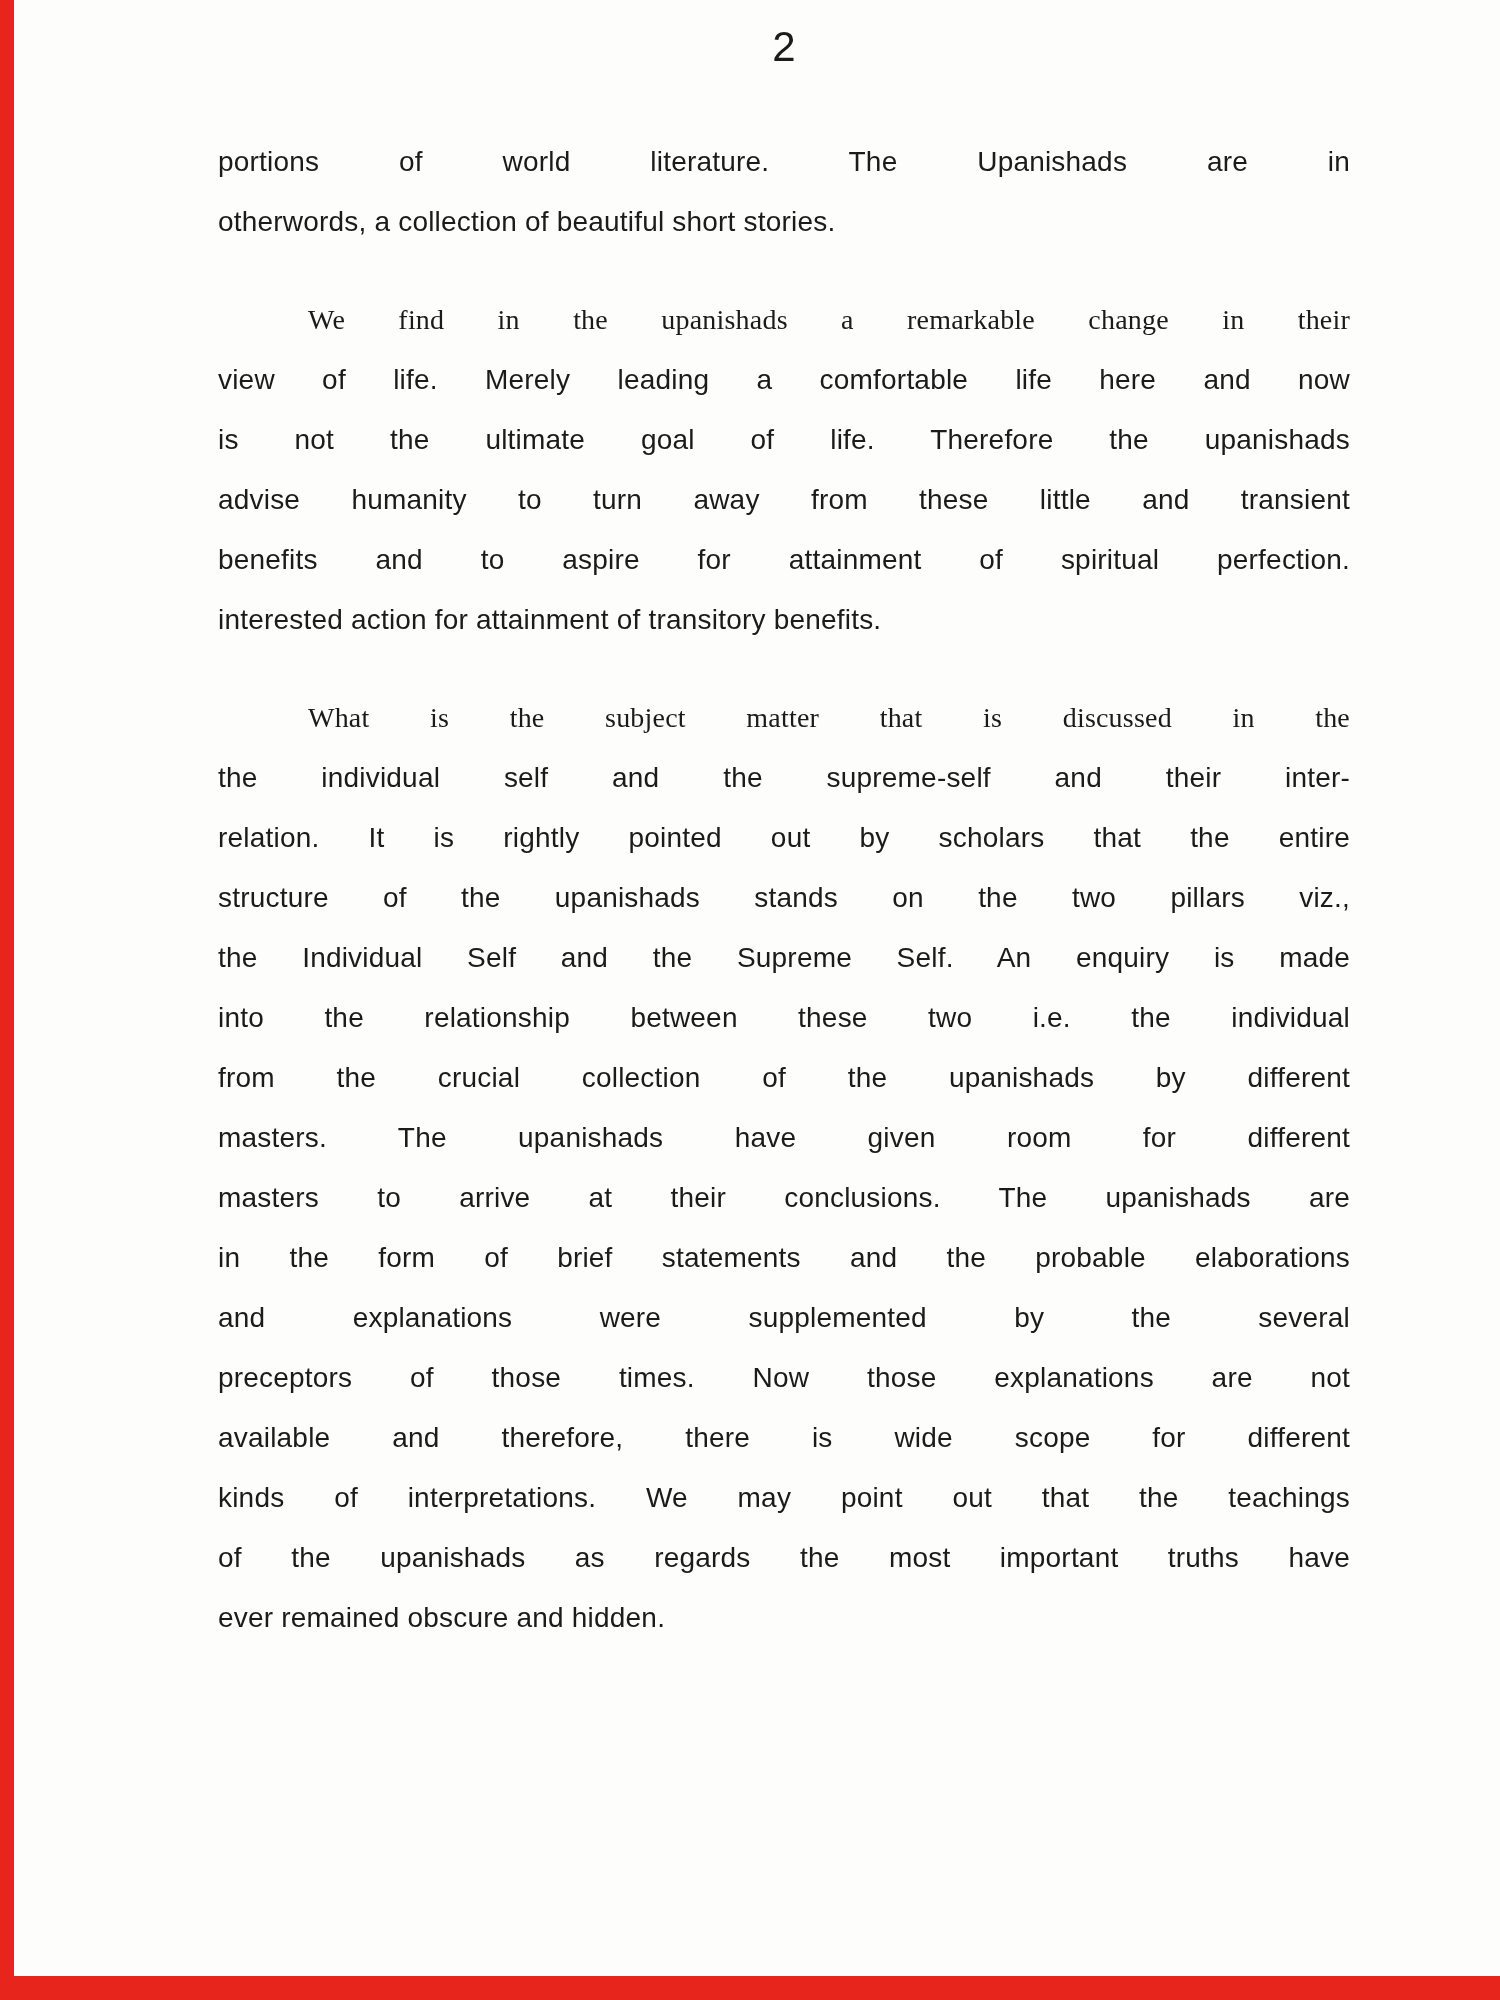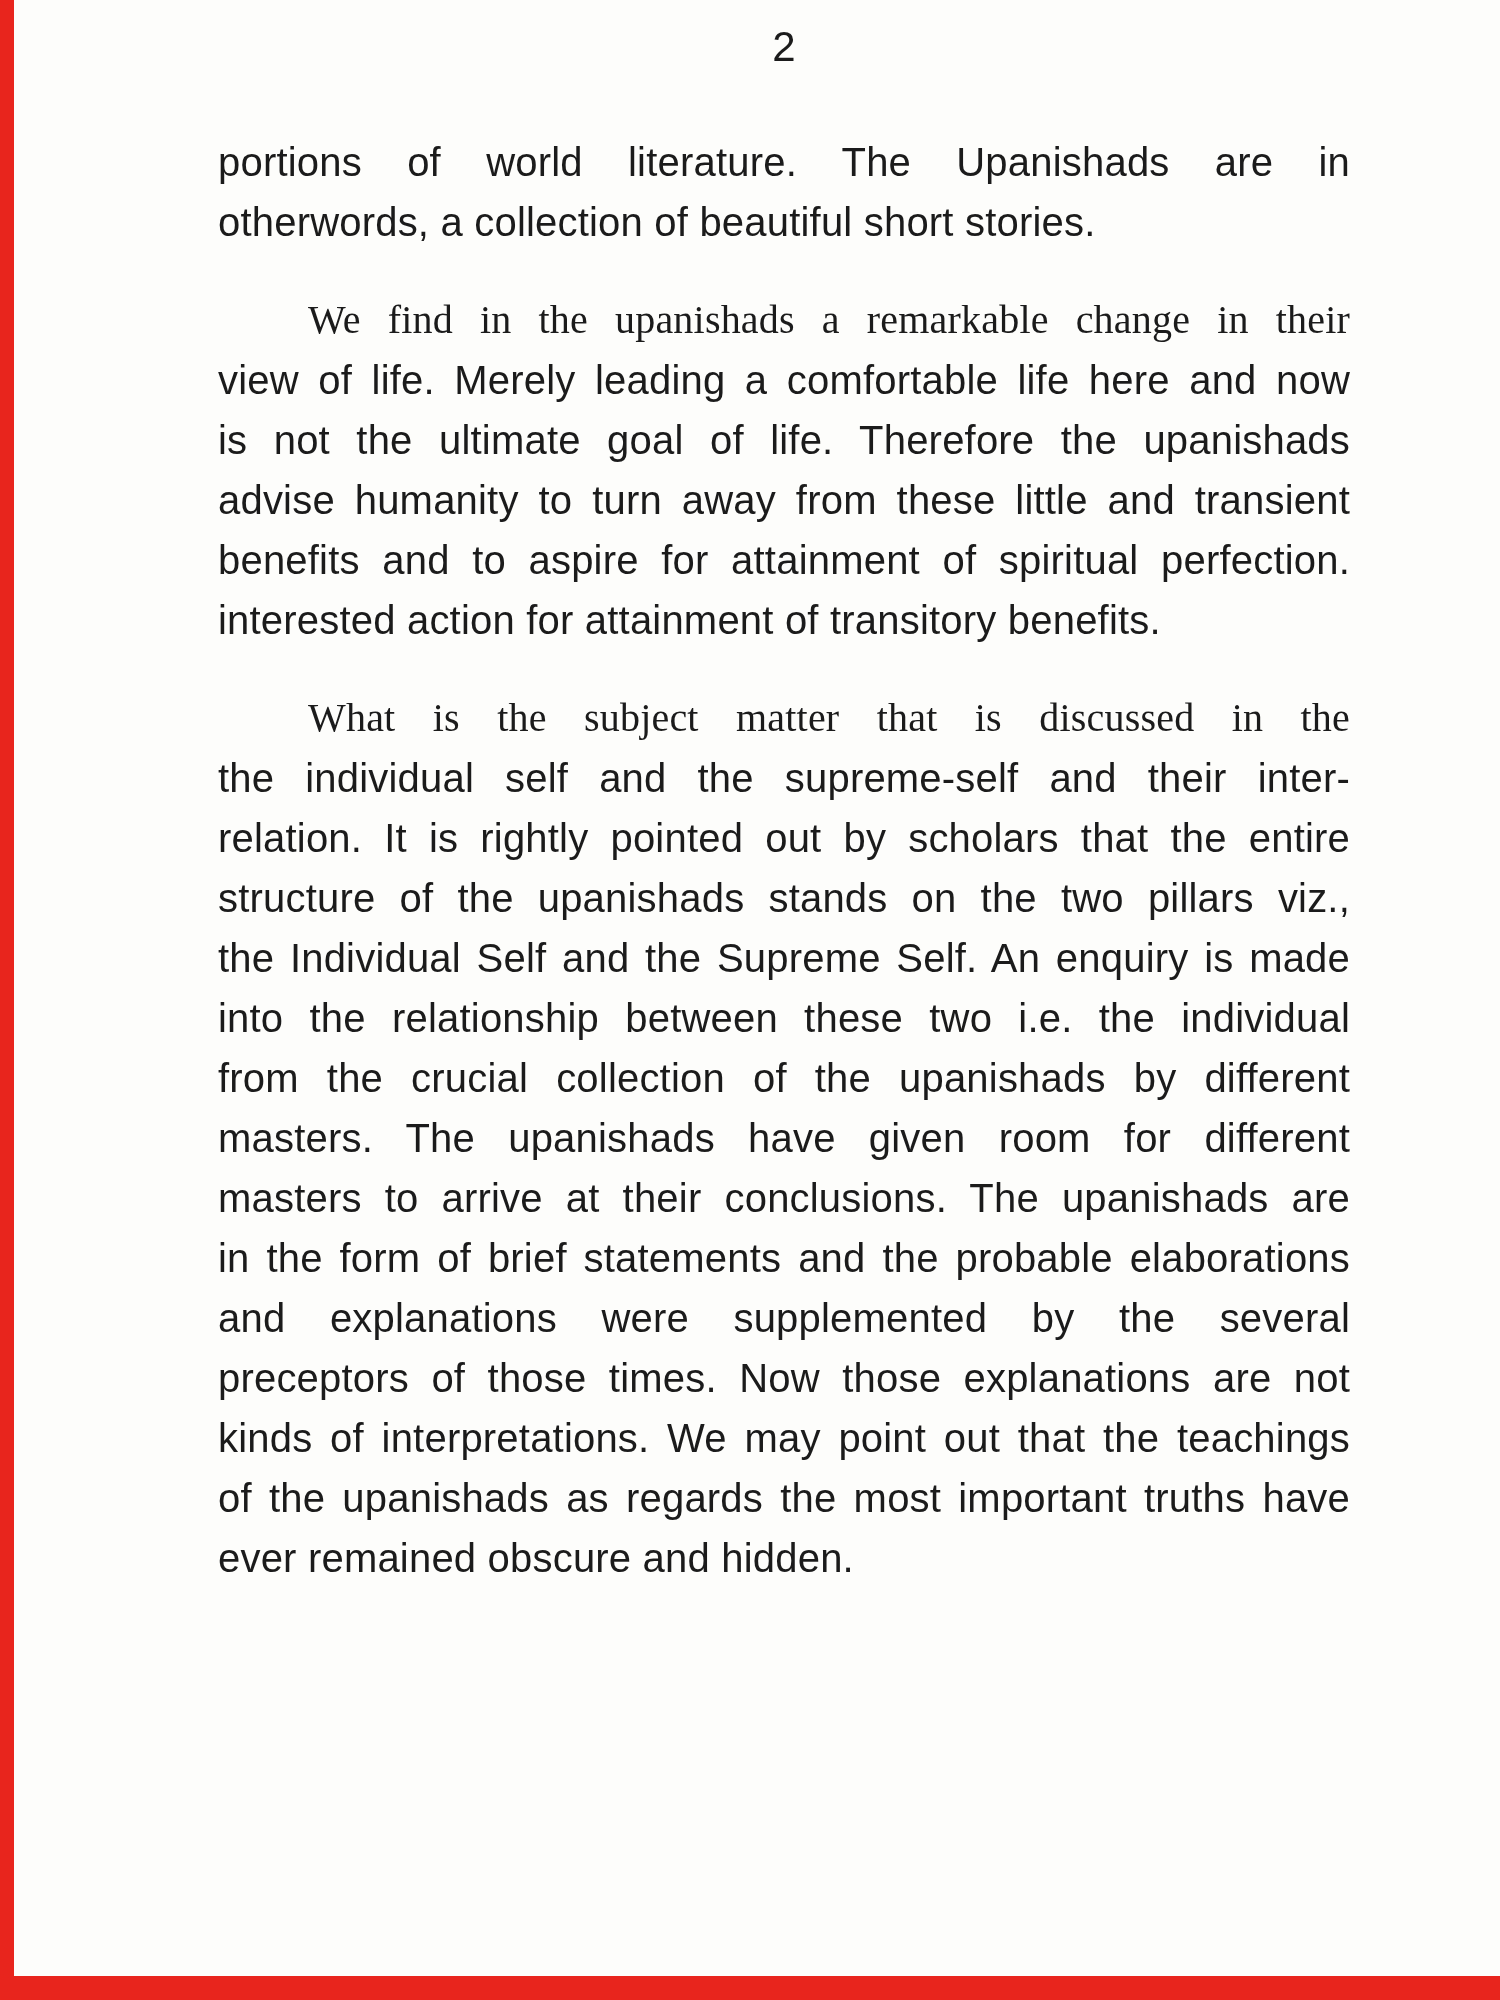--- a/index.html
+++ b/index.html
@@ -36,21 +36,21 @@
   .page-number {
     text-align: center;
     font-size: 42px;
     line-height: 50px;
     margin-bottom: 60px;
   }
   .paragraph {
     margin: 0 0 38px 0;
   }
   .line {
-    font-size: 40px;
+    font-size: 28px;
     line-height: 60px;
     white-space: normal;
     text-align: justify;
     text-align-last: justify;
     letter-spacing: 0.2px;
   }
   .line.last {
     text-align: left;
     text-align-last: left;
   }
@@ -89,18 +89,19 @@
     <div class="line">relation. It is rightly pointed out by scholars that the entire</div>
     <div class="line">structure of the upanishads stands on the two pillars viz.,</div>
     <div class="line">the Individual Self and the Supreme Self. An enquiry is made</div>
     <div class="line">into the relationship between these two i.e. the individual</div>
     <div class="line">from the crucial collection of the upanishads by different</div>
     <div class="line">masters. The upanishads have given room for different</div>
     <div class="line">masters to arrive at their conclusions. The upanishads are</div>
     <div class="line">in the form of brief statements and the probable elaborations</div>
     <div class="line">and explanations were supplemented by the several</div>
     <div class="line">preceptors of those times. Now those explanations are not</div>
+    <div class="line">available and therefore, there is wide scope for different</div>
     <div class="line">kinds of interpretations. We may point out that the teachings</div>
     <div class="line">of the upanishads as regards the most important truths have</div>
     <div class="line last">ever remained obscure and hidden.</div>
   </div>
 
 </div>
 
 </body></html>

